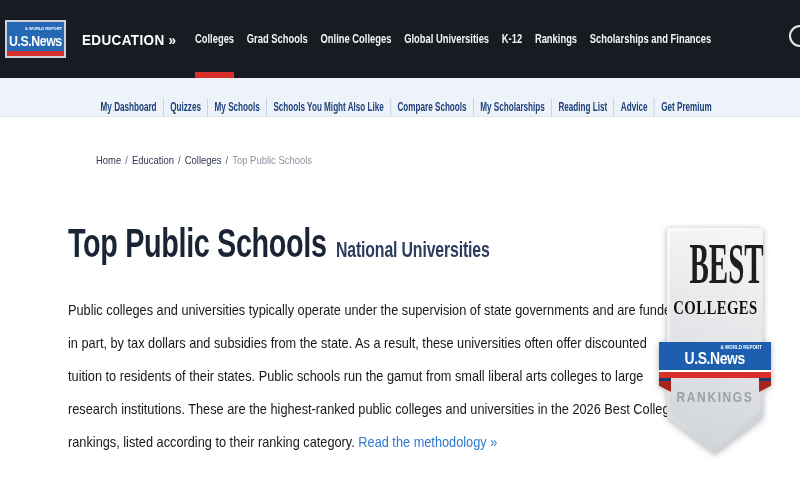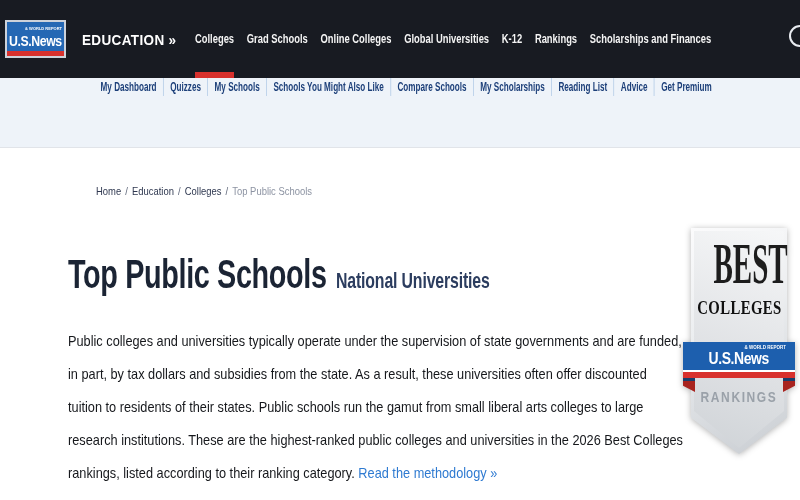--- a/index.html
+++ b/index.html
@@ -67,23 +67,23 @@
     height:6px; background:var(--accent_red);
   }
   .search-icon {
     position:absolute; right:-11px; top:25px;
     width:22px; height:22px; border-radius:50%;
     border:2px solid #e9ecf1;
   }
 
   
   .subnav {
-    height:70px; background:var(--subnav_bg);
+    height:39px; background:var(--subnav_bg);
     border-bottom:1px solid #e1e4e9;
-    display:flex; align-items:flex-start; justify-content:flex-end;
+    display:flex; align-items:flex-end; justify-content:flex-end;
     padding-right:82px;
   }
   .subnav ul {
     list-style:none; display:flex; align-items:center;
     transform:scaleX(0.65); transform-origin:right center;
   }
   .snav-item {
     color:var(--subnav_text); font-weight:bold; font-size:12.5px;
     padding:2px 10px; white-space:nowrap; cursor:pointer;
   }
@@ -118,21 +118,21 @@
 
   
   .intro {
     margin:30px 0 0 68px; width:724px;
     font-size:15px; line-height:33px; color:var(--body_text);
     transform:scaleX(0.85); transform-origin:left top;
   }
   .methodology-link { color:var(--link_blue); text-decoration:none; cursor:pointer; }
 
   
-  .badge { position:absolute; top:222px; left:688px; width:102px; height:234px; }
+  .badge { position:absolute; top:222px; left:664px; width:102px; height:234px; }
   .badge-inner { position:absolute; inset:0; filter:drop-shadow(0 1px 3px rgba(0,0,0,0.3)); }
   .shield {
     position:absolute; left:3px; right:3px; top:6px; bottom:2px;
     background:linear-gradient(155deg,#fbfbfc 0%,#eceef0 40%,#c9cdd2 100%);
     clip-path:polygon(0 0, 100% 0, 100% 84%, 50% 100%, 0 84%);
   }
   .shield-frame {
     position:absolute; left:6px; right:6px; top:9px; bottom:8px;
     background:linear-gradient(200deg,#f6f7f8 0%,#dfe1e4 60%,#cfd3d7 100%);
     clip-path:polygon(0 0, 100% 0, 100% 83%, 50% 100%, 0 83%);

